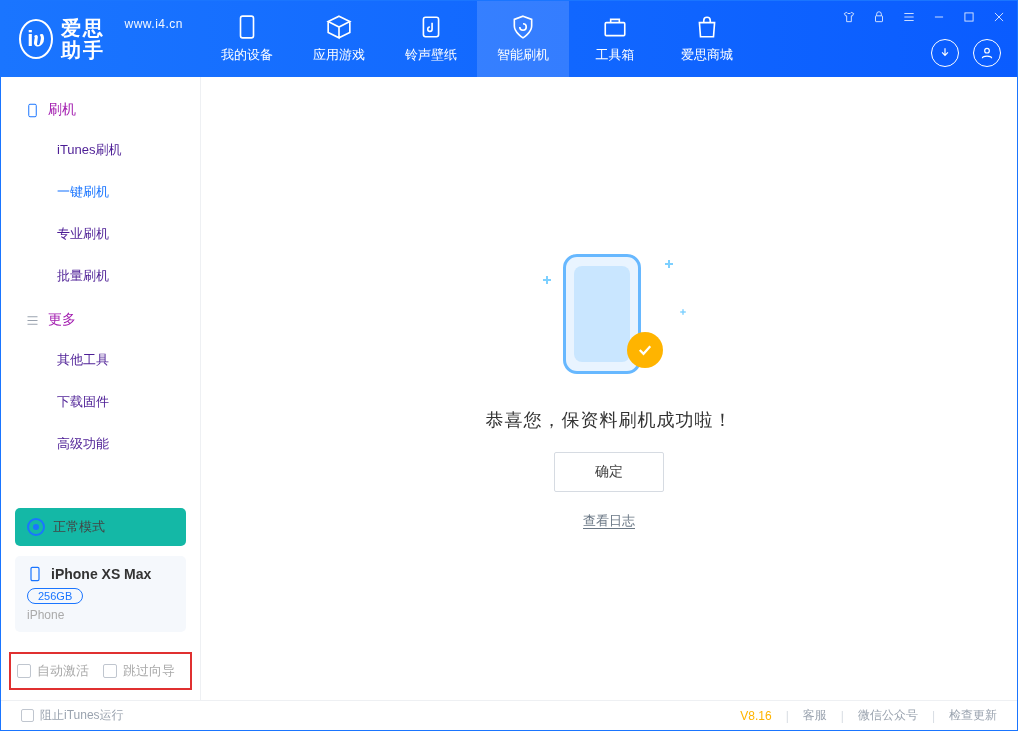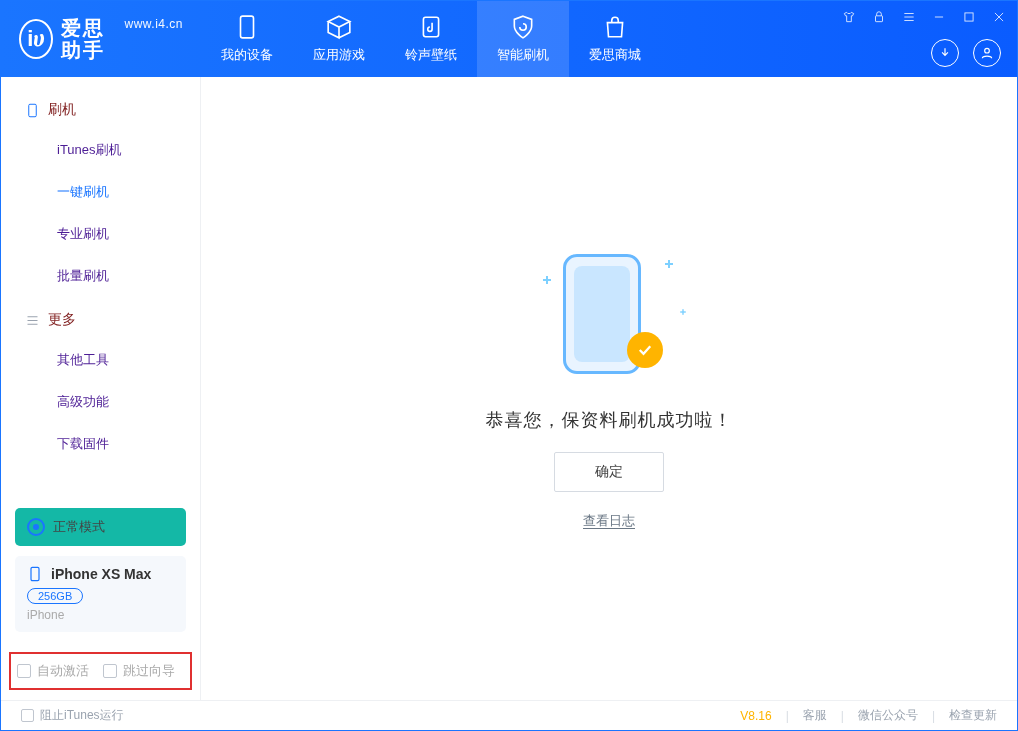--- a/index.html
+++ b/index.html
@@ -26,21 +26,21 @@
 .head-buttons { position: absolute; right: 16px; bottom: 10px; display: flex; gap: 14px; }
 .head-btn-circ { width: 28px; height: 28px; border: 1.6px solid #fff; border-radius: 50%; display:flex; align-items:center; justify-content:center; cursor:pointer; }
 .head-btn-circ svg { width:14px; height:14px; stroke:#fff; fill:none; stroke-width:2; }
 
 
 .body { display: flex; height: calc(100% - 76px - 30px); }
 
 
 .sidebar { width: 200px; border-right: 1px solid #eef0f3; background: #fff; display: flex; flex-direction: column; }
 .side-scroll { flex: 1; padding-top: 10px; }
-.side-group-head { display: flex; align-items: center; gap: 8px; padding: 14px 0 10px 24px; font-size: 14px; color: #7f1d1d; }
+.side-group-head { display: flex; align-items: center; gap: 8px; padding: 14px 0 10px 24px; font-size: 14px; color: #a21caf; }
 .side-group-head svg { width:15px; height:15px; }
 .side-items { }
 .side-item { padding: 12px 0 12px 56px; font-size: 13px; color: #4c1d95; cursor: pointer; }
 .side-item.active { color: #1a75ff; }
 
 .side-mode { margin: 12px 14px 10px 14px; background: #14b8a6; border-radius: 5px; padding: 10px 12px; display:flex; align-items:center; gap:8px; color:#444; font-size:13px; }
 .mode-circ { width:18px; height:18px; border:2px solid #1a75ff; border-radius:50%; position:relative; }
 .mode-circ::after{ content:''; width:6px; height:6px; background:#1a75ff; border-radius:50%; position:absolute; left:4px; top:4px; }
 
 .side-device { margin: 0 14px 10px 14px; background: #f5f8fc; border-radius: 5px; padding: 10px 12px; }
@@ -121,20 +121,29 @@
           <svg viewBox="0 0 24 24">
             <path d="M12 2 L20 5 V11 C20 17 12 22 12 22 C12 22 4 17 4 11 V5 Z" fill="none" stroke-width="1.5"></path>
             <path d="M9 12 A3 3 0 1 0 12 9" fill="none" stroke-width="1.5"></path>
           </svg>
         </span>
       <span>智能刷机</span>
     </div>
     <div class="tab">
       <span class="tab-icon">
           <svg viewBox="0 0 24 24">
+            <rect x="3" y="8" width="18" height="12" rx="1" fill="none" stroke-width="1.5"></rect>
+            <path d="M8 8 V5 H16 V8" fill="none" stroke-width="1.5"></path>
+          </svg>
+        </span>
+      <span>工具箱</span>
+    </div>
+    <div class="tab">
+      <span class="tab-icon">
+          <svg viewBox="0 0 24 24">
             <path d="M5 8 H19 L18 21 H6 Z M9 8 V6 A3 3 0 0 1 15 6 V8" fill="none" stroke-width="1.5"></path>
           </svg>
         </span>
       <span>爱思商城</span>
     </div>
   </div>
 
   <div class="win-controls">
     <span>
         <svg viewBox="0 0 24 24">
@@ -202,22 +211,22 @@
       </div>
 
       <div class="side-group-head">
         <svg viewBox="0 0 24 24">
             <path d="M4 6 H20 M4 12 H20 M4 18 H20" stroke="#9aa3af" stroke-width="1.6"></path>
           </svg>
         <span>更多</span>
       </div>
       <div class="side-items">
         <div class="side-item">其他工具</div>
+        <div class="side-item">下载固件</div>
         <div class="side-item">高级功能</div>
-        <div class="side-item">下载固件</div>
       </div>
     </div>
 
     <div class="side-mode">
       <span class="mode-circ"></span>
       <span>正常模式</span>
     </div>
 
     <div class="side-device">
       <div class="dev-row">

